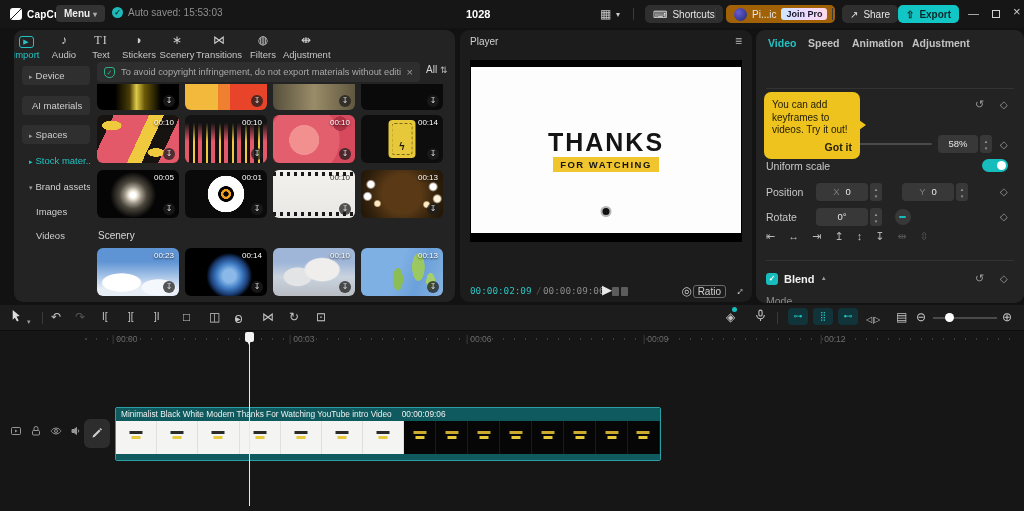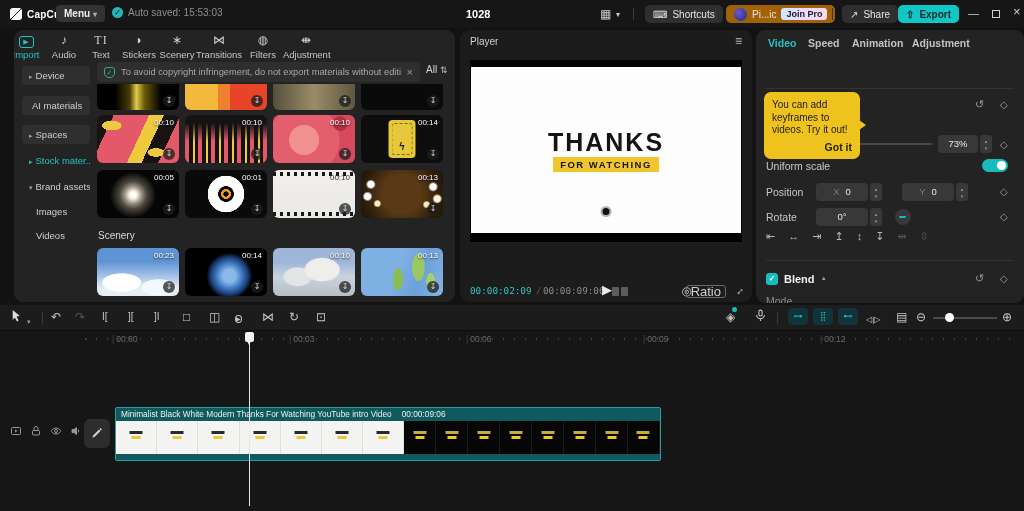--- a/index.html
+++ b/index.html
@@ -86,21 +86,21 @@
   .rot-handle{position:absolute;left:50%;top:176px;transform:translateX(-50%);width:11px;height:11px;border:2px solid #b5b5b5;border-radius:50%;background:#111;z-index:3}
   .pc-row{position:absolute;left:0;right:0;top:248px;height:24px}
   .tc{font-family:"DejaVu Sans Mono",monospace;font-size:9.3px}
   .tc-cur{position:absolute;left:10px;top:7px;color:#2fc1c1}
   .tc-sep{position:absolute;left:76px;top:7px;color:#555}
   .tc-dur{position:absolute;left:83px;top:7px;color:#8a8a8a}
   .frame-icos{position:absolute;left:152px;top:9px;display:flex;gap:2px}
   .frame-icos i{width:7px;height:9px;background:#5c5c5c;border-radius:1px}
   .play-btn{position:absolute;left:142px;top:4px;color:#e8e8e8;font-size:13px}
   .focus-ico{position:absolute;right:60px;top:6px;color:#cfcfcf;font-size:12px}
-  .ratio-btn{position:absolute;right:26px;top:7px;border:1px solid #6a6a6a;border-radius:3px;color:#cfcfcf;font-size:13px;padding:0 4px;line-height:11px}
+  .ratio-btn{position:absolute;right:26px;top:7px;border:1px solid #6a6a6a;border-radius:3px;color:#cfcfcf;font-size:10px;padding:0 4px;line-height:11px}
   .expand-ico{position:absolute;right:8px;top:6px;color:#cfcfcf;font-size:11px;transform:rotate(-45deg)}
   
   .rtab{position:absolute;top:7px;font-size:10.5px;font-weight:bold;color:#c2c2c2}
   .rtab.active{color:#23c3c3}
   .seg{position:absolute;left:10px;top:30px;width:248px;height:21px;background:#2b2b2b;border-radius:6px;display:flex}
   .seg .s{flex:1;text-align:center;line-height:21px;font-size:10px;color:#8d8d8d;border-radius:6px}
   .seg .s.active{background:#4a4a4a;color:#f0f0f0}
   .rdiv{position:absolute;left:10px;right:10px;height:1px;background:#333}
   .kf{position:absolute;color:#9c9c9c;font-size:10px}
   .reset{position:absolute;color:#9c9c9c;font-size:11px}
@@ -354,21 +354,21 @@
   <span class="reset" style="left:219px;top:68px">↺</span>
   <span class="kf" style="left:244px;top:69px">◇</span>
 
   <div class="tooltip">
     <span class="tt-text">You can add keyframes to videos. Try it out!</span>
     <span class="tt-btn">Got it</span>
   </div>
 
   <div class="slider-track"></div>
   <div class="slider-handle"></div>
-  <span class="valbox" style="left:182px;top:105px;width:40px;line-height:18px">73%</span>
+  <span class="valbox" style="left:182px;top:105px;width:40px;line-height:18px">58%</span>
   <span class="stepper" style="left:224px;top:105px">
       <span>▴</span>
       <span>▾</span>
     </span>
   <span class="kf" style="left:244px;top:109px">◇</span>
 
   <span class="rlabel" style="top:130px">Uniform scale</span>
   <span class="toggle" style="left:226px;top:129px"></span>
 
   <span class="rlabel" style="top:156px">Position</span>

